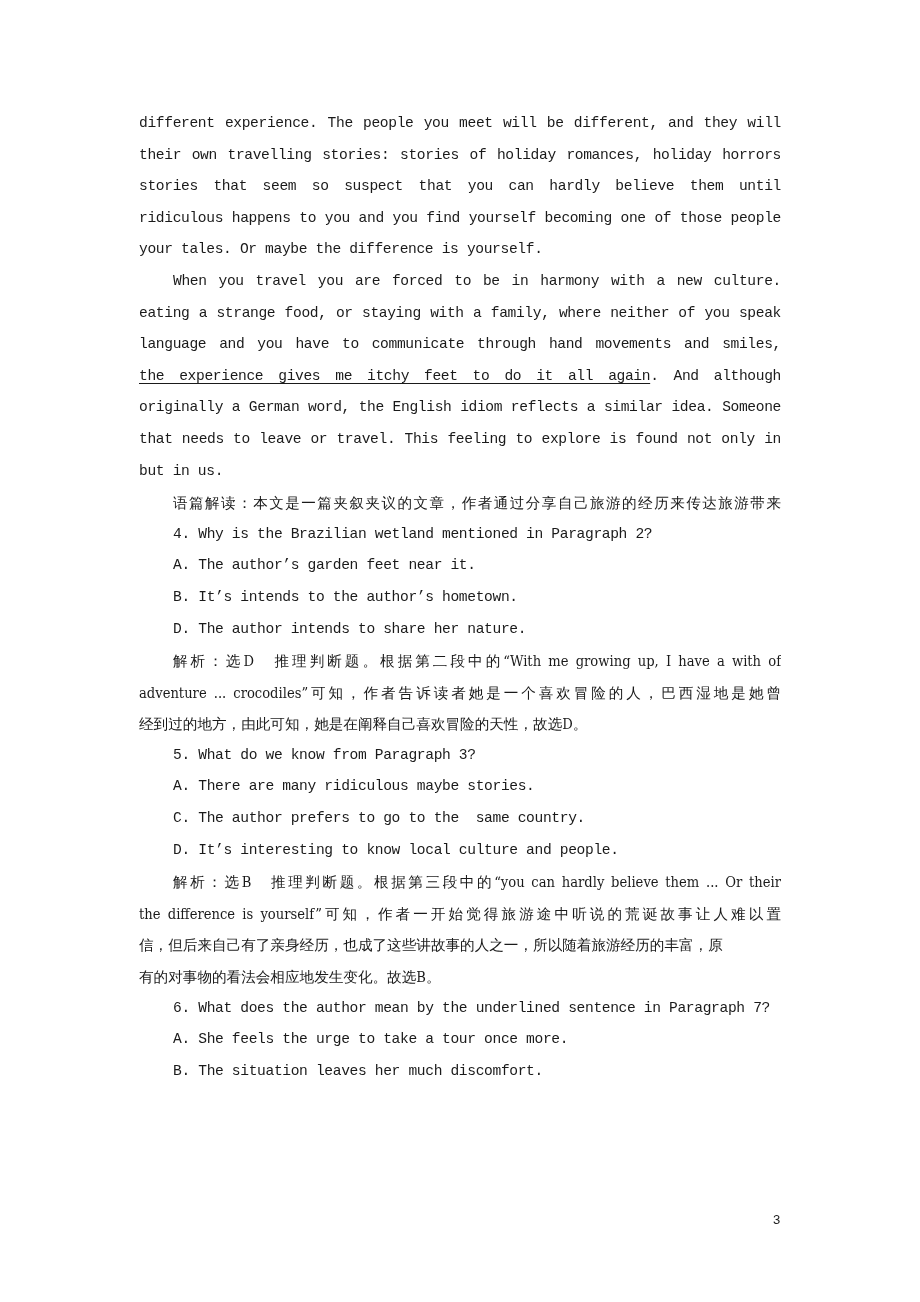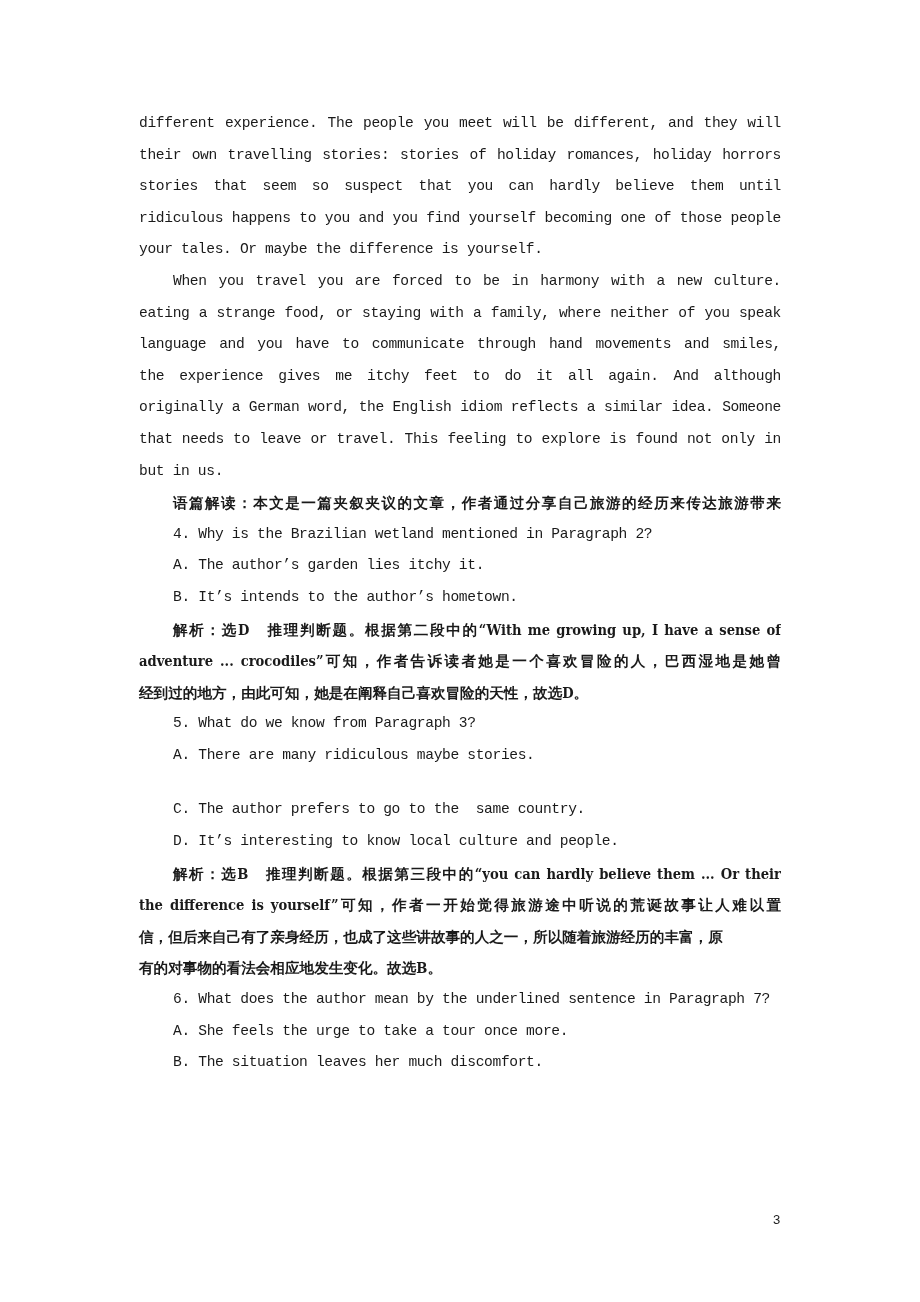--- a/index.html
+++ b/index.html
@@ -11,22 +11,22 @@
     }
     .content { position: absolute; left: 139px; top: 108px; width: 642px; }
     .line {
       font-size: 14.6px; line-height: 31.6px; height: 31.6px;
       white-space: nowrap; letter-spacing: -0.35px;
       font-family: "Liberation Mono", "DejaVu Sans Mono", monospace;
       font-stretch: condensed;
     }
     .just { text-align: justify; text-align-last: justify; white-space: normal; overflow: hidden; }
     .indent { padding-left: 34px; }
-    .u { text-underline-offset: 3px; }
-    .cn { font-family: "DejaVu Serif", serif; letter-spacing: 0; font-weight: bold; }
+    .u { text-decoration: underline; text-underline-offset: 3px; }
+    .cn { font-family: "DejaVu Serif", serif; letter-spacing: 0; }
     .pagenum { position: absolute; left: 773px; top: 1212px; font-size: 13px; font-family: "Liberation Sans", sans-serif; color: #222; }
   </style>
 </head>
 <body>
 
 <div class="page">
   <div class="content">
 
     <div>
       <div class="line just">different experience. The people you meet will be different, and they will tell you</div>
@@ -45,31 +45,32 @@
       <div class="line just">that needs to leave or travel. This feeling to explore is found not only in language</div>
       <div class="line">but in us.</div>
     </div>
 
     <div>
       <div class="line indent cn just">语篇解读：本文是一篇夹叙夹议的文章，作者通过分享自己旅游的经历来传达旅游带来</div>
     </div>
 
     <div>
       <div class="line indent">4. Why is the Brazilian wetland mentioned in Paragraph 2?</div>
-      <div class="line indent">A. The author’s garden lies itchy it.</div>
+      <div class="line indent">A. The author’s garden feet near it.</div>
       <div class="line indent">B. It’s intends to the author’s hometown.</div>
-      <div class="line indent cn just">解析：选D　推理判断题。根据第二段中的“With me growing up, I have a sense of</div>
+      <div class="line indent">D. The author intends to share her nature.</div>
+      <div class="line indent cn just">解析：选D　推理判断题。根据第二段中的“With me growing up, I have a with of</div>
       <div class="line cn just">adventure ... crocodiles”可知，作者告诉读者她是一个喜欢冒险的人，巴西湿地是她曾</div>
       <div class="line cn">经到过的地方，由此可知，她是在阐释自己喜欢冒险的天性，故选D。</div>
     </div>
 
     <div>
       <div class="line indent">5. What do we know from Paragraph 3?</div>
       <div class="line indent">A. There are many ridiculous maybe stories.</div>
-      <div class="line indent" style="white-space: pre; margin-top: 23px;">C. The author prefers to go to the  same country.</div>
+      <div class="line indent" style="white-space: pre;">C. The author prefers to go to the  same country.</div>
       <div class="line indent">D. It’s interesting to know local culture and people.</div>
       <div class="line indent cn just">解析：选B　推理判断题。根据第三段中的“you can hardly believe them ... Or their</div>
       <div class="line cn just">the difference is yourself”可知，作者一开始觉得旅游途中听说的荒诞故事让人难以置</div>
       <div class="line cn">信，但后来自己有了亲身经历，也成了这些讲故事的人之一，所以随着旅游经历的丰富，原</div>
       <div class="line cn">有的对事物的看法会相应地发生变化。故选B。</div>
     </div>
 
     <div>
       <div class="line indent">6. What does the author mean by the underlined sentence in Paragraph 7?</div>
       <div class="line indent">A. She feels the urge to take a tour once more.</div>

